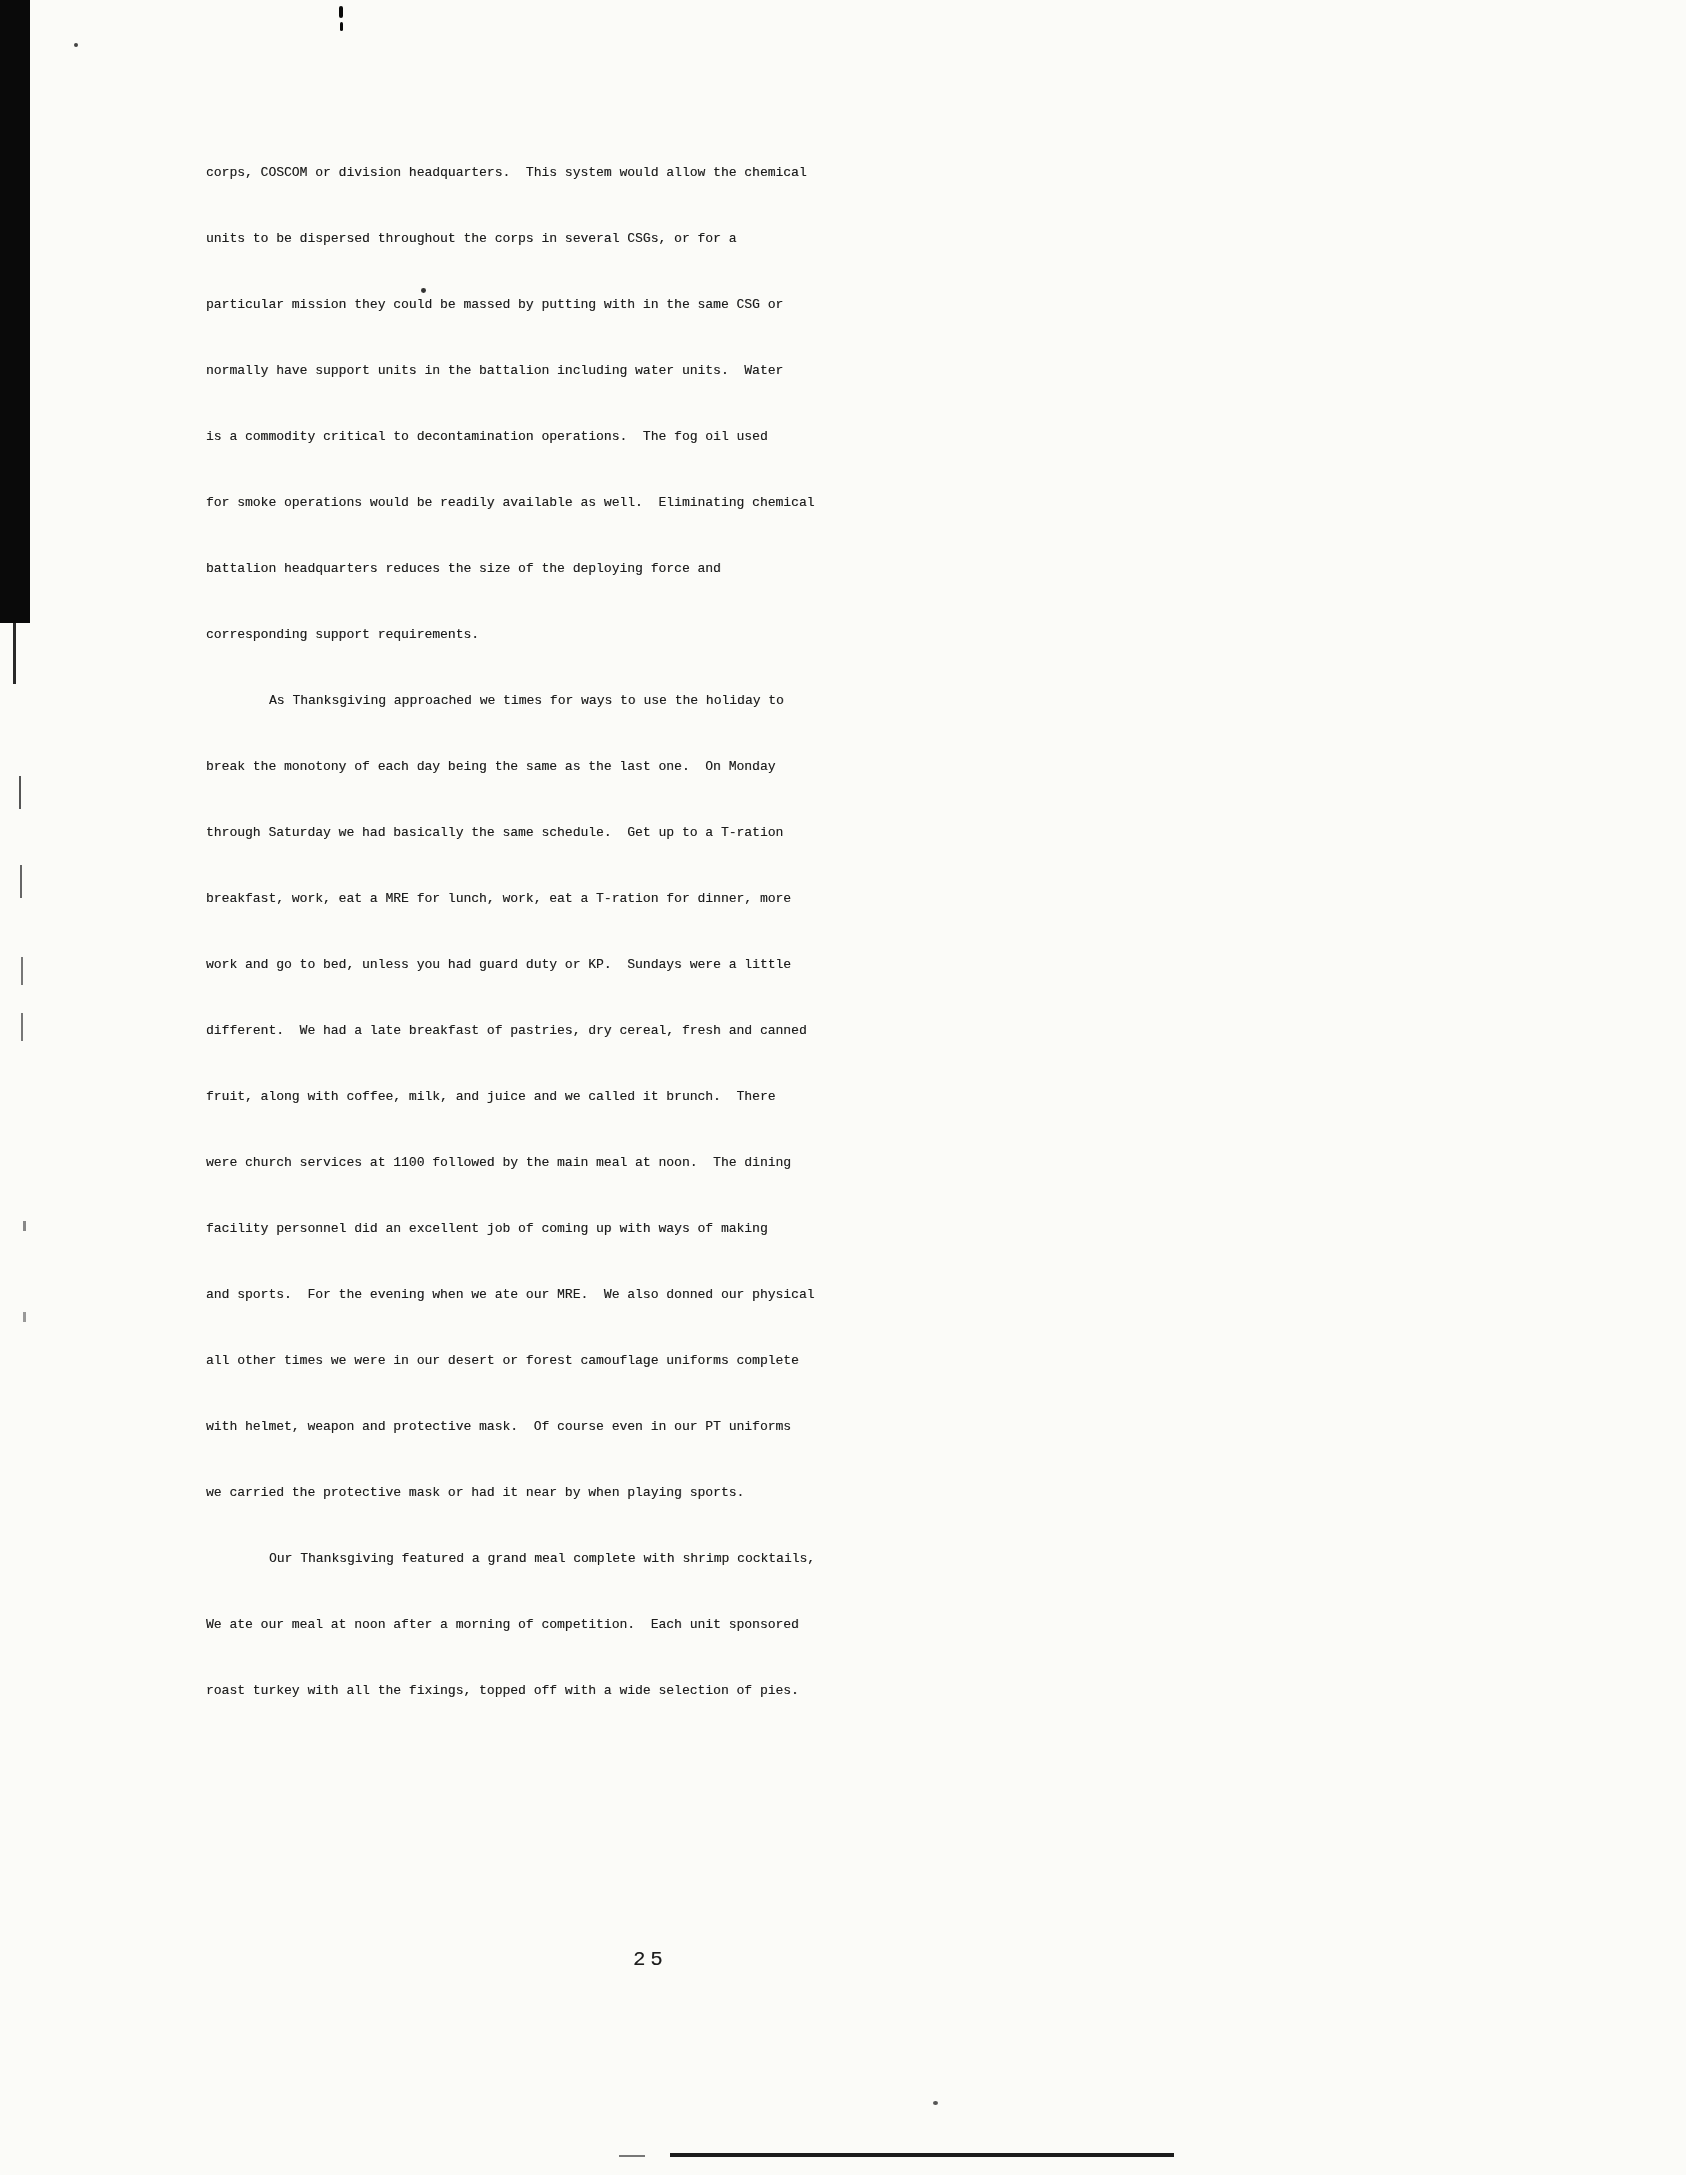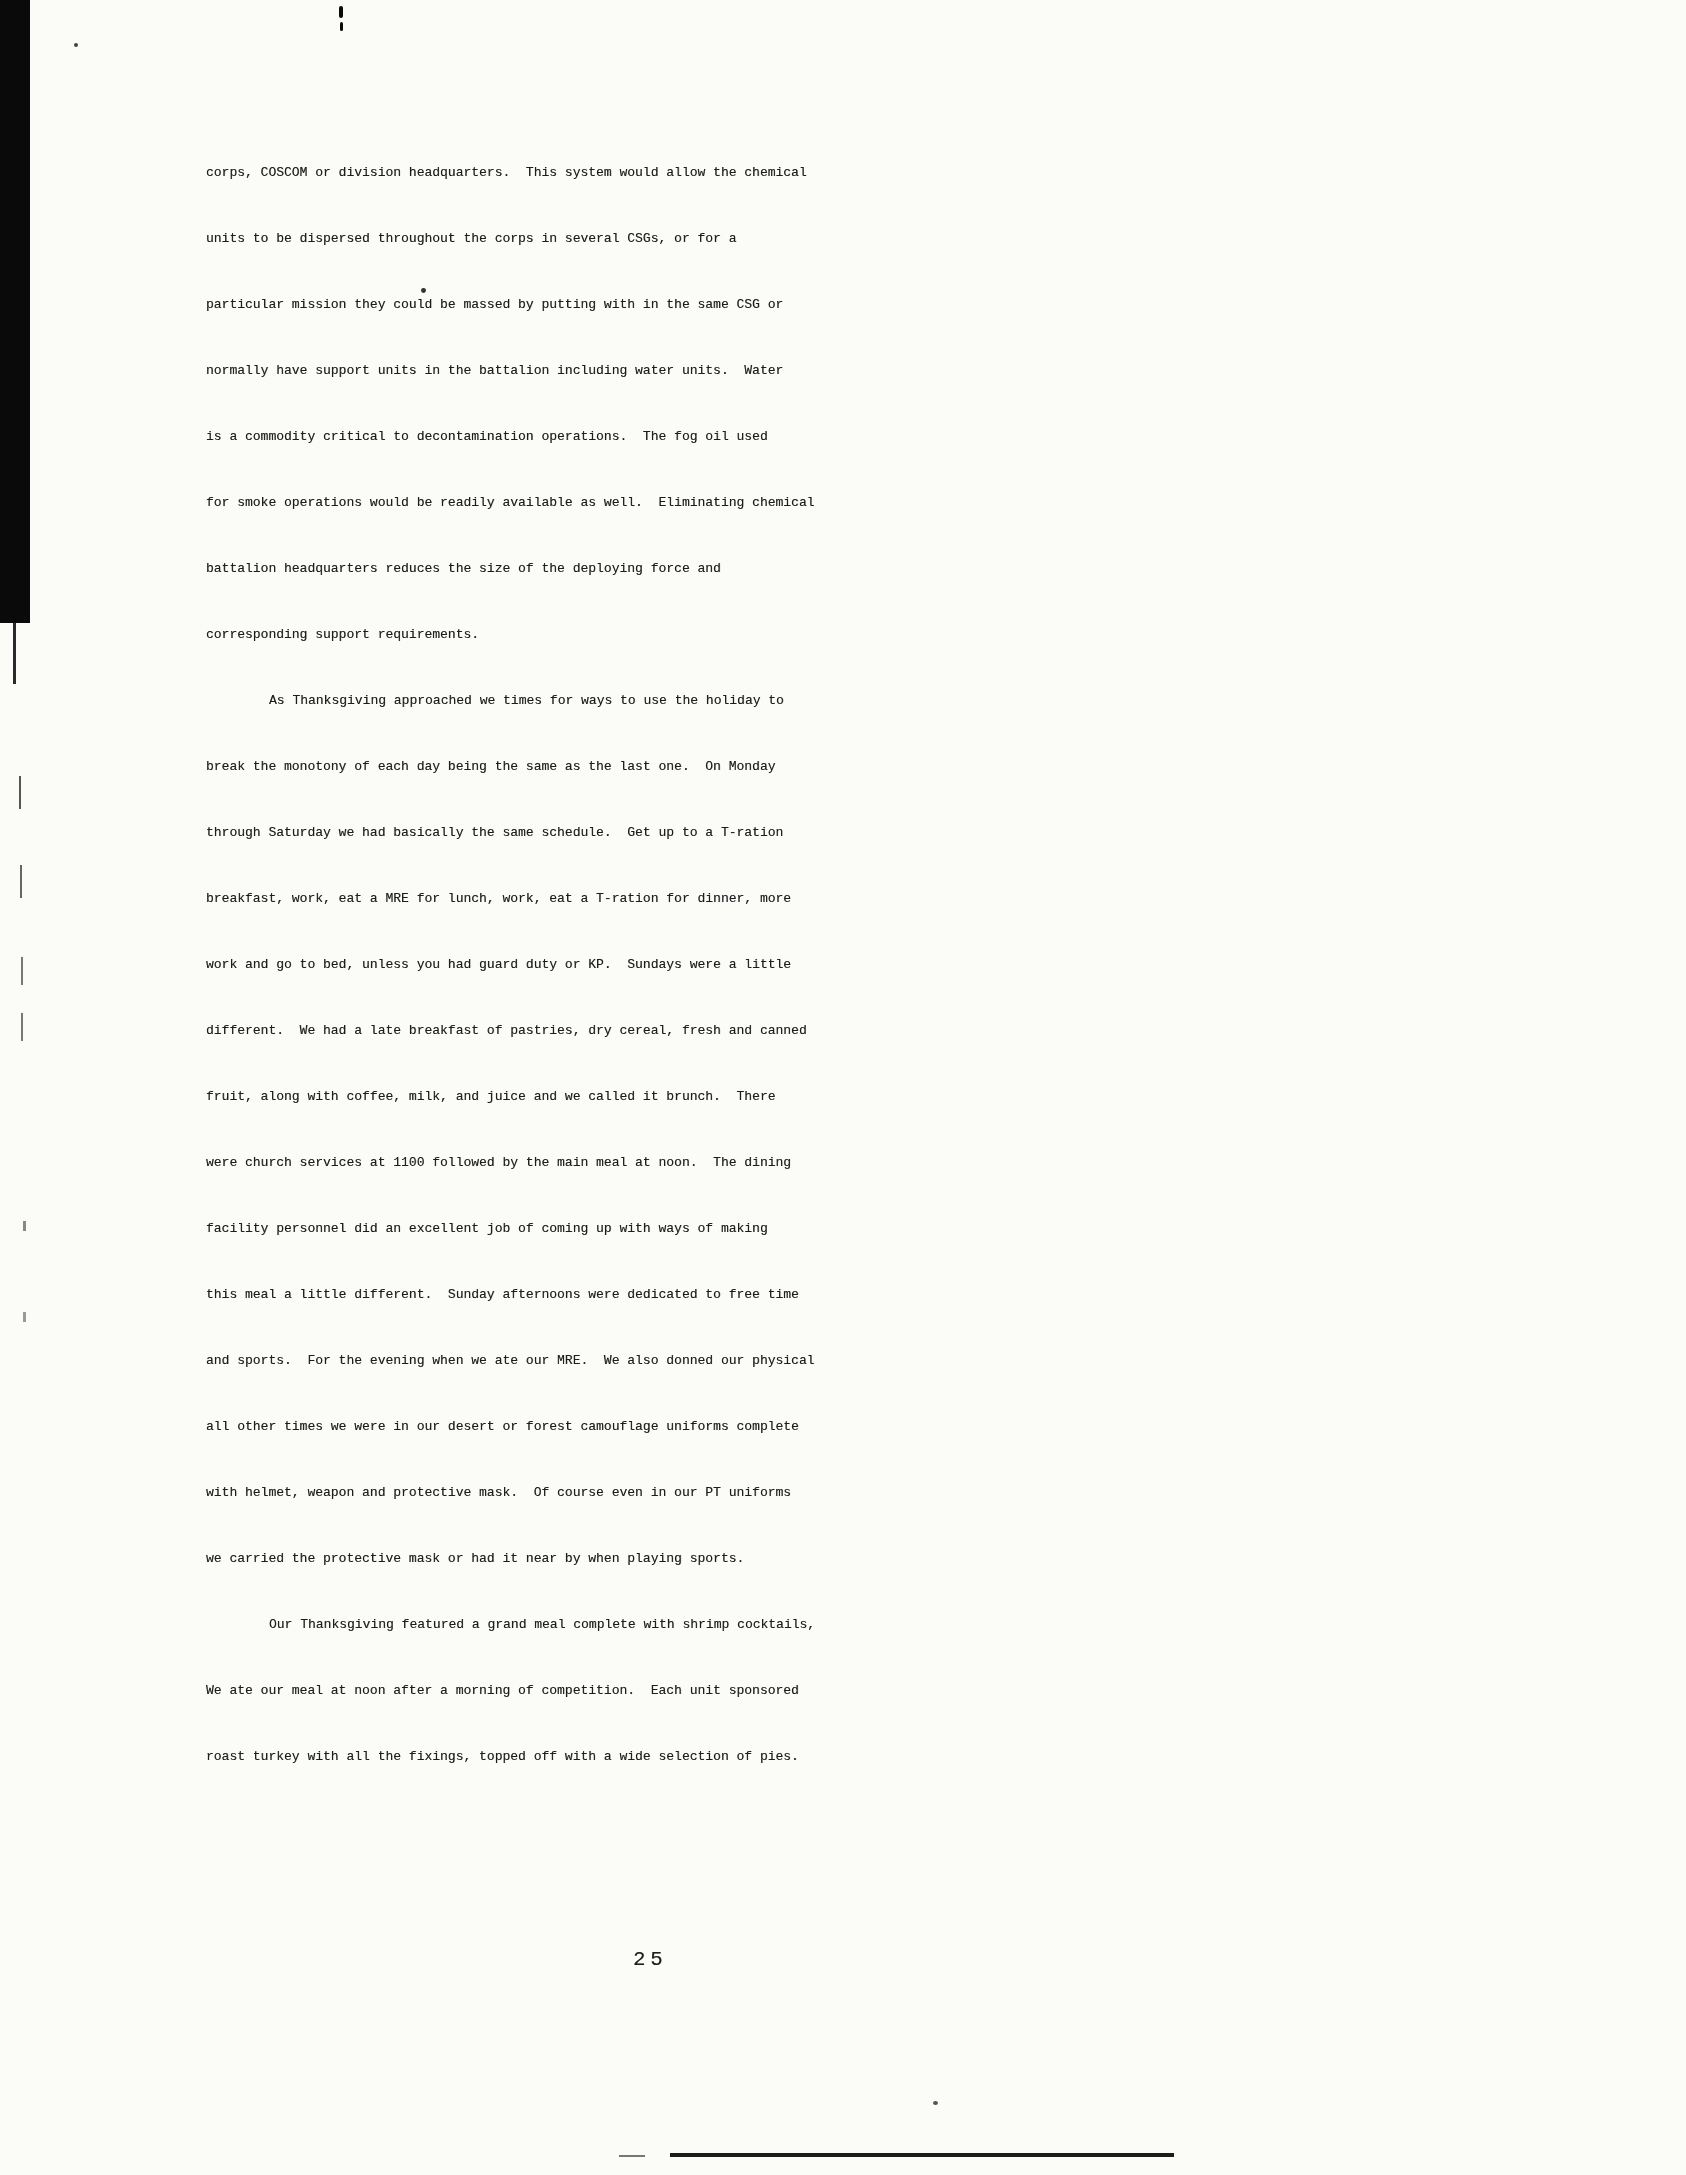--- a/index.html
+++ b/index.html
@@ -91,21 +91,20 @@
     <div>
       <div class="line indent">As Thanksgiving approached we times for ways to use the holiday to</div>
       <div class="line">break the monotony of each day being the same as the last one.  On Monday</div>
       <div class="line">through Saturday we had basically the same schedule.  Get up to a T-ration</div>
       <div class="line">breakfast, work, eat a MRE for lunch, work, eat a T-ration for dinner, more</div>
       <div class="line">work and go to bed, unless you had guard duty or KP.  Sundays were a little</div>
       <div class="line">different.  We had a late breakfast of pastries, dry cereal, fresh and canned</div>
       <div class="line">fruit, along with coffee, milk, and juice and we called it brunch.  There</div>
       <div class="line">were church services at 1100 followed by the main meal at noon.  The dining</div>
       <div class="line">facility personnel did an excellent job of coming up with ways of making</div>
-      <div class="line">this meal a little different.  Sunday afternoons were dedicated to free time</div>
       <div class="line">and sports.  For the evening when we ate our MRE.  We also donned our physical</div>
       <div class="line">all other times we were in our desert or forest camouflage uniforms complete</div>
       <div class="line">with helmet, weapon and protective mask.  Of course even in our PT uniforms</div>
       <div class="line">we carried the protective mask or had it near by when playing sports.</div>
     </div>
 
     <div>
       <div class="line indent">Our Thanksgiving featured a grand meal complete with shrimp cocktails,</div>
       <div class="line">We ate our meal at noon after a morning of competition.  Each unit sponsored</div>
       <div class="line">roast turkey with all the fixings, topped off with a wide selection of pies.</div>

